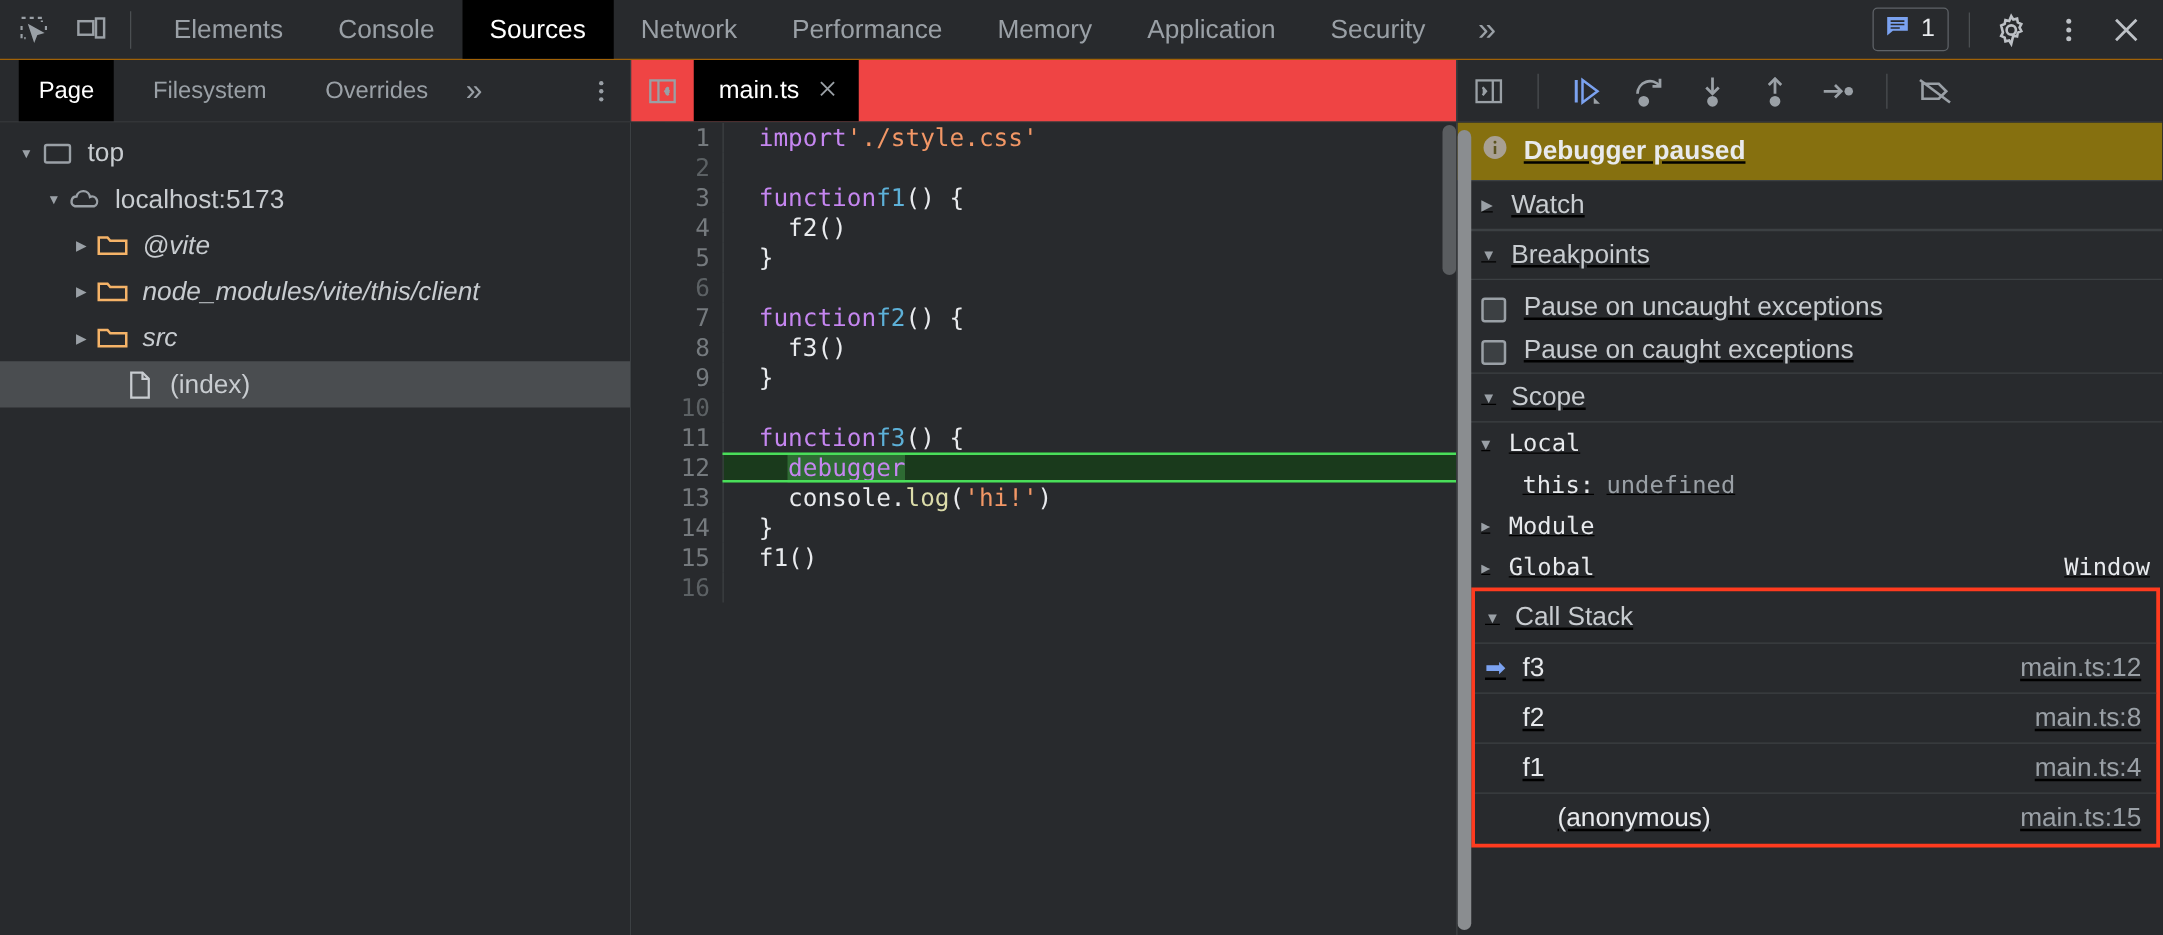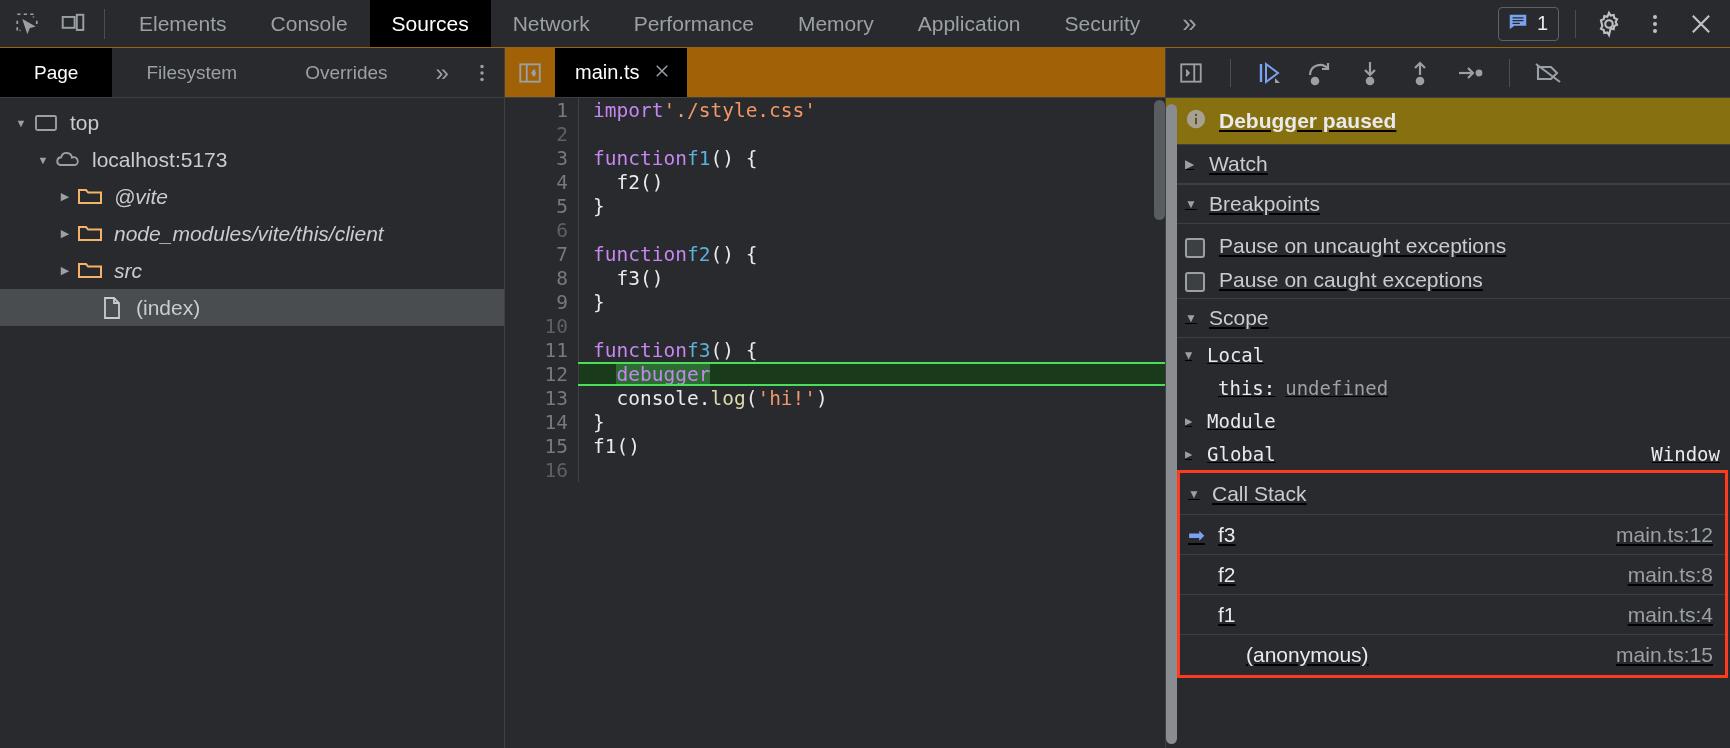--- a/index.html
+++ b/index.html
@@ -53,33 +53,33 @@
     background: #282a2d;
     border-bottom: 1px solid #3c4043;
   }
   .nav-pane-head {
     width: 505px; flex: 0 0 505px;
     display: flex; align-items: stretch;
     border-right: 1px solid #3c4043;
     background: #282a2d;
   }
   .sub-tab {
-    display: flex; align-items: center; padding: 0 34px;
-    font-size: 19px; color: #9aa0a6; white-space: nowrap;
+    display: flex; align-items: center; padding: 0 16px;
+    font-size: 19px; color: #9aa0a6; white-space: nowrap; margin-left: 15px;
   }
   .sub-tab.active { background: #000; color: #fff; }
   .sub-more { display: flex; align-items: center; padding: 0 14px; color: #9aa0a6; font-size: 24px; letter-spacing: -3px; }
   .kebab {
     margin-left: auto; width: 46px;
     display: flex; align-items: center; justify-content: center;
     color: #9aa0a6;
   }
   .editor-head {
     flex: 1; display: flex; align-items: stretch; min-width: 0;
-    background: #a16207;
+    background: #ef4444;
   }
   .pane-toggle {
     width: 50px; display: flex; align-items: center; justify-content: center;
     color: #9aa0a6;
   }
   .file-tab {
     display: flex; align-items: center; gap: 14px;
     padding: 0 16px 0 20px;
     background: #000; color: #fff; font-size: 20px;
   }
@@ -125,21 +125,21 @@
   .code-line {
     display: flex; align-items: center;
     height: 24px; font-family: "DejaVu Sans Mono", monospace; font-size: 19.5px;
     white-space: pre;
   }
   .ln {
     width: 46px; flex: 0 0 46px; text-align: right; padding-right: 10px;
     color: #757a7e;
   }
   .ln.dim { color: #5c6164; }
-  .code-txt { padding-left: 14px; color: #e8eaed; border-left: 1px solid #3c4043; height: 24px; display: flex; align-items: center; flex: 1;}
+  .code-txt { padding-left: 28px; color: #e8eaed; border-left: 1px solid #3c4043; height: 24px; display: flex; align-items: center; flex: 1;}
   .code-line.paused .code-txt { background: #1a3a1c; }
   .code-line.paused { position: relative; }
   .code-line.paused::before,
   .code-line.paused::after {
     content: ""; position: absolute; left: 46px; right: 0; height: 2px; background: #4ade5a;
   }
   .code-line.paused::before { top: 0; }
   .code-line.paused::after { bottom: 0; }
   .tok-kw { color: #c586f0; }
   .tok-fn { color: #5db0d7; }

